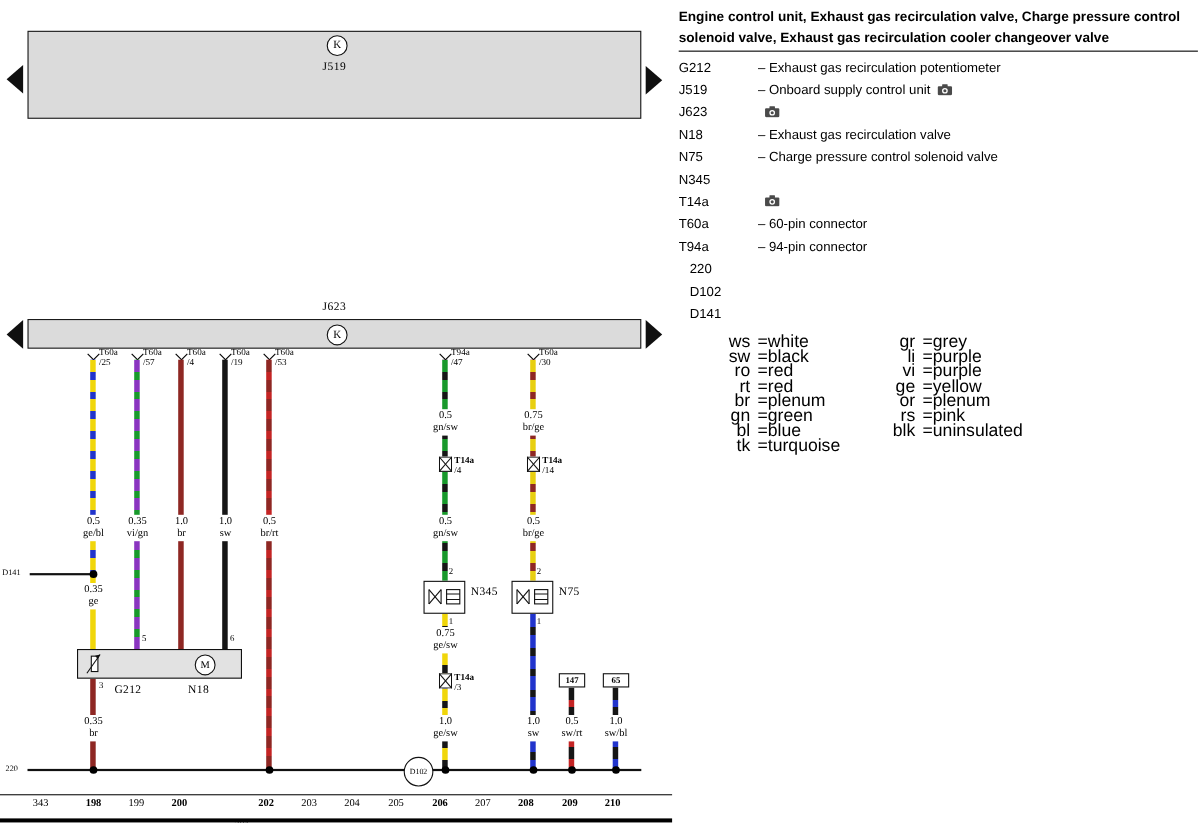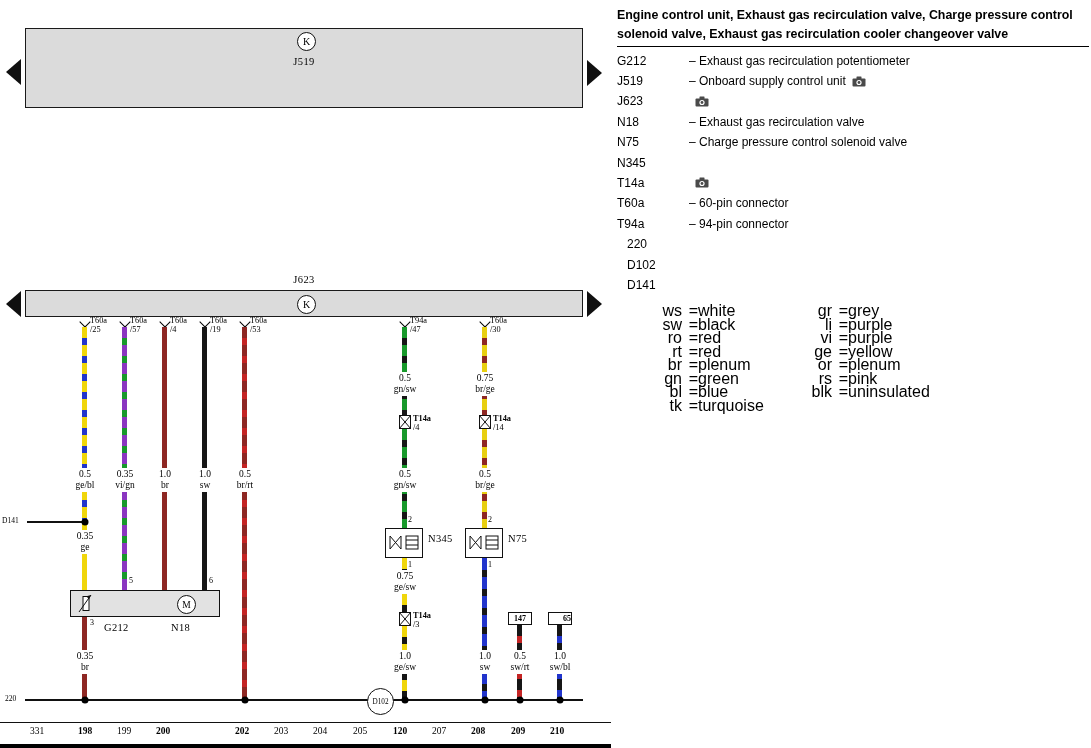--- a/index.html
+++ b/index.html
@@ -217,21 +217,21 @@
       <path d="M14,3 l-4.5,1.2 l2.4,3.2 z" fill="#111"></path>
     </svg>
     <div class="motor" style="left:177px;top:595px;">
       <span>M</span>
     </div>
     <div class="pin" style="left:90px;top:619px;">3</div>
     <div class="complbl" style="left:104px;top:622px;">G212</div>
     <div class="complbl" style="left:171px;top:622px;">N18</div>
 
     <div class="connbox" style="left:508px;top:612px;">147</div>
-    <div class="connbox" style="left:548px;top:612px;text-align:right;">65</div>
+    <div class="connbox" style="left:548px;top:612px;">65</div>
 
     <div class="wlabel" style="left:85px;top:468px;">
         <div>0.5</div>
         <div>ge/bl</div>
       </div>
     <div class="wlabel" style="left:125px;top:468px;">
         <div>0.35</div>
         <div>vi/gn</div>
       </div>
     <div class="wlabel" style="left:165px;top:468px;">
@@ -295,30 +295,30 @@
     <div class="smalllbl" style="left:5px;top:695px;">220</div>
     <div class="dot" style="left:85px;top:700px;"></div>
     <div class="dot" style="left:245px;top:700px;"></div>
     <div class="dot" style="left:405px;top:700px;"></div>
     <div class="dot" style="left:485px;top:700px;"></div>
     <div class="dot" style="left:520px;top:700px;"></div>
     <div class="dot" style="left:560px;top:700px;"></div>
     <div class="d102">D102</div>
 
     <div class="hline" style="left:0;top:722px;width:611px;height:1px;"></div>
-    <span class="track" style="left:37px;">331</span>
+    <span class="track" style="left:37px;">343</span>
     <span class="track b" style="left:85px;">198</span>
     <span class="track" style="left:124px;">199</span>
     <span class="track b" style="left:163px;">200</span>
     <span class="track" style="left:220px;margin-top:20px;">201</span>
     <span class="track b" style="left:242px;">202</span>
     <span class="track" style="left:281px;">203</span>
     <span class="track" style="left:320px;">204</span>
     <span class="track" style="left:360px;">205</span>
-    <span class="track b" style="left:400px;">120</span>
+    <span class="track b" style="left:400px;">206</span>
     <span class="track" style="left:439px;">207</span>
     <span class="track b" style="left:478px;">208</span>
     <span class="track b" style="left:518px;">209</span>
     <span class="track b" style="left:557px;">210</span>
     <div class="hline" style="left:0;top:744px;width:611px;height:4px;background:#000;"></div>
   </div>
 
   <div class="legend">
     <div class="lg-title">Engine control unit, Exhaust gas recirculation valve, Charge pressure control solenoid valve, Exhaust gas recirculation cooler changeover valve</div>
     <div class="lg-rows">

